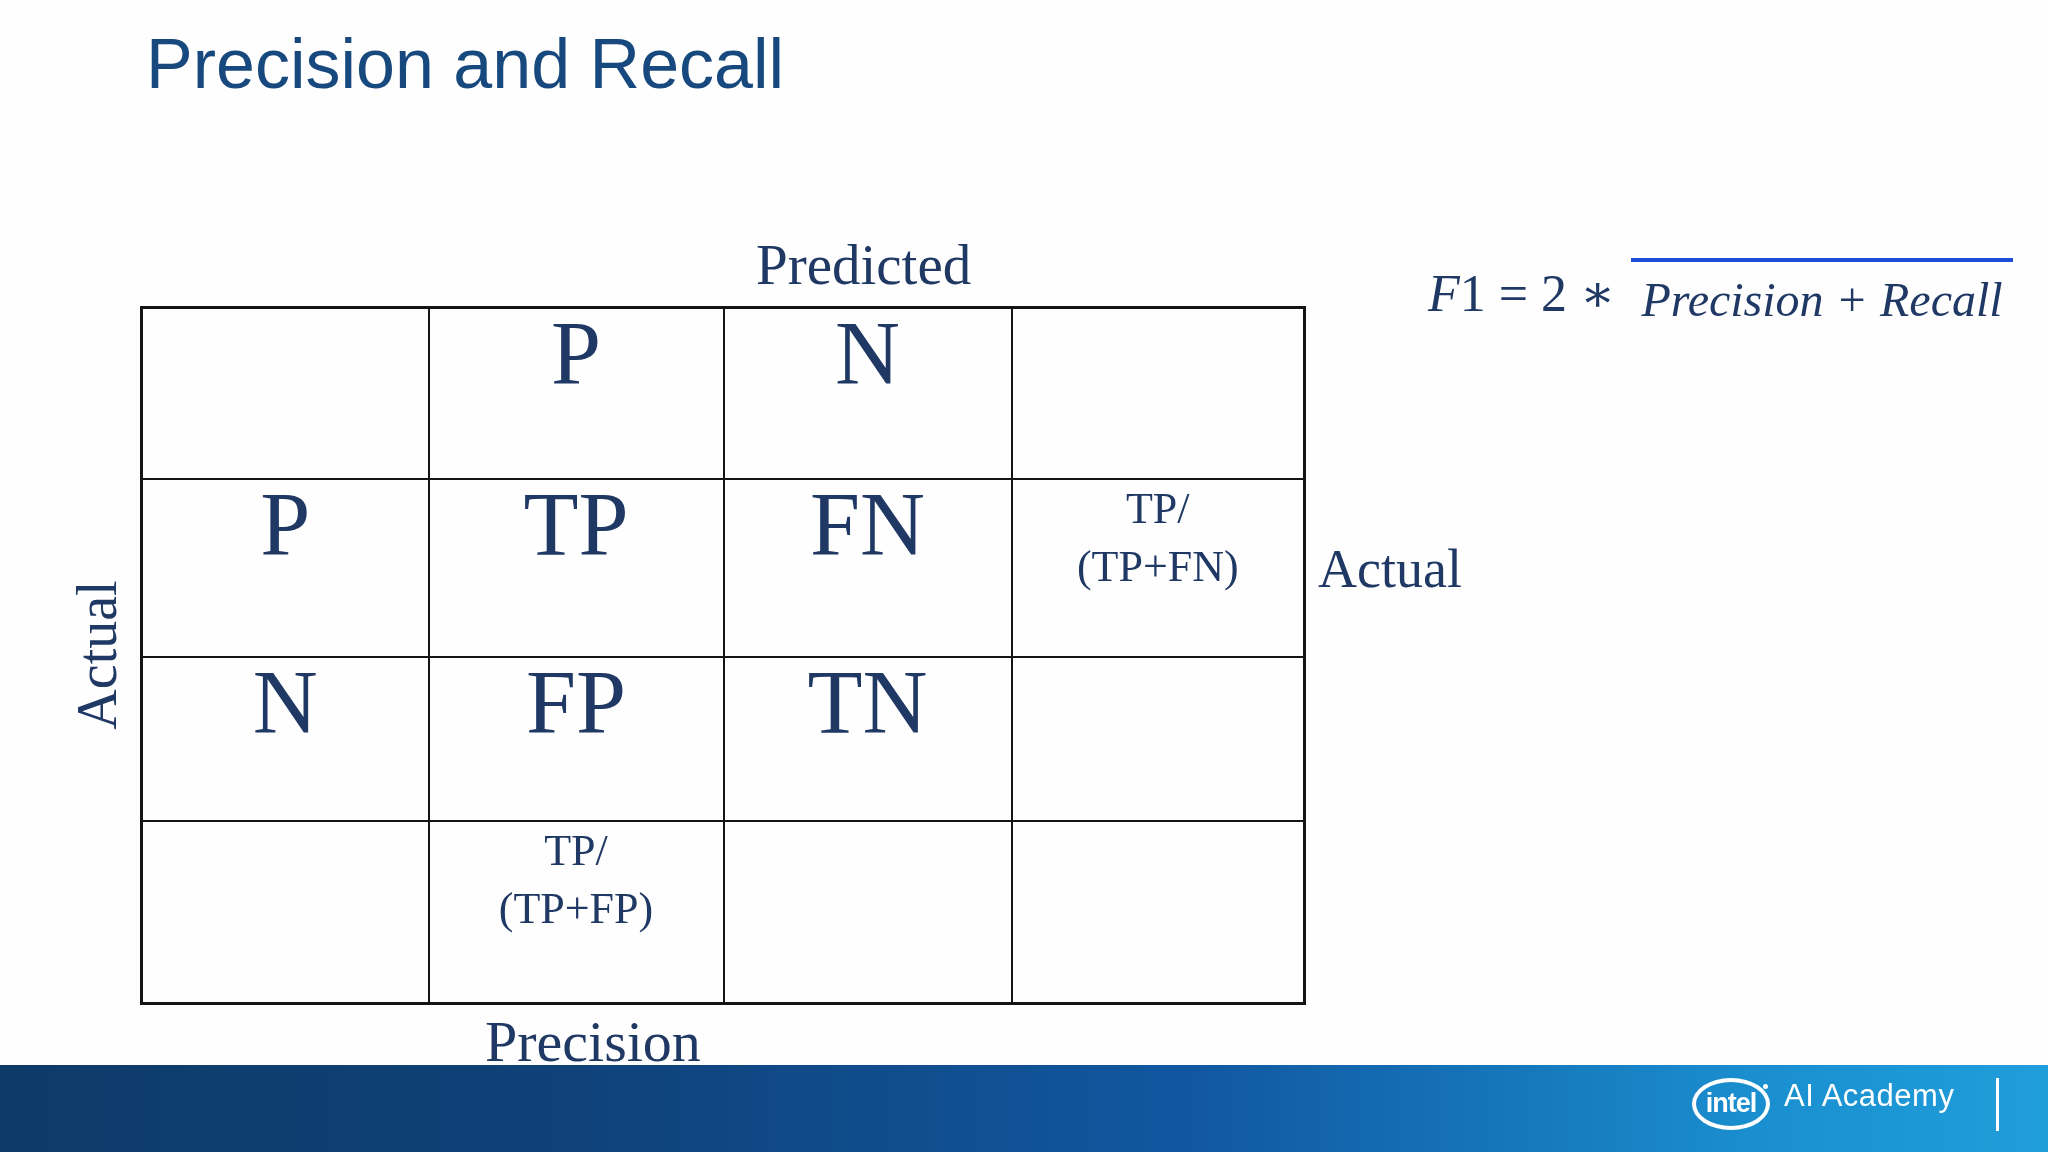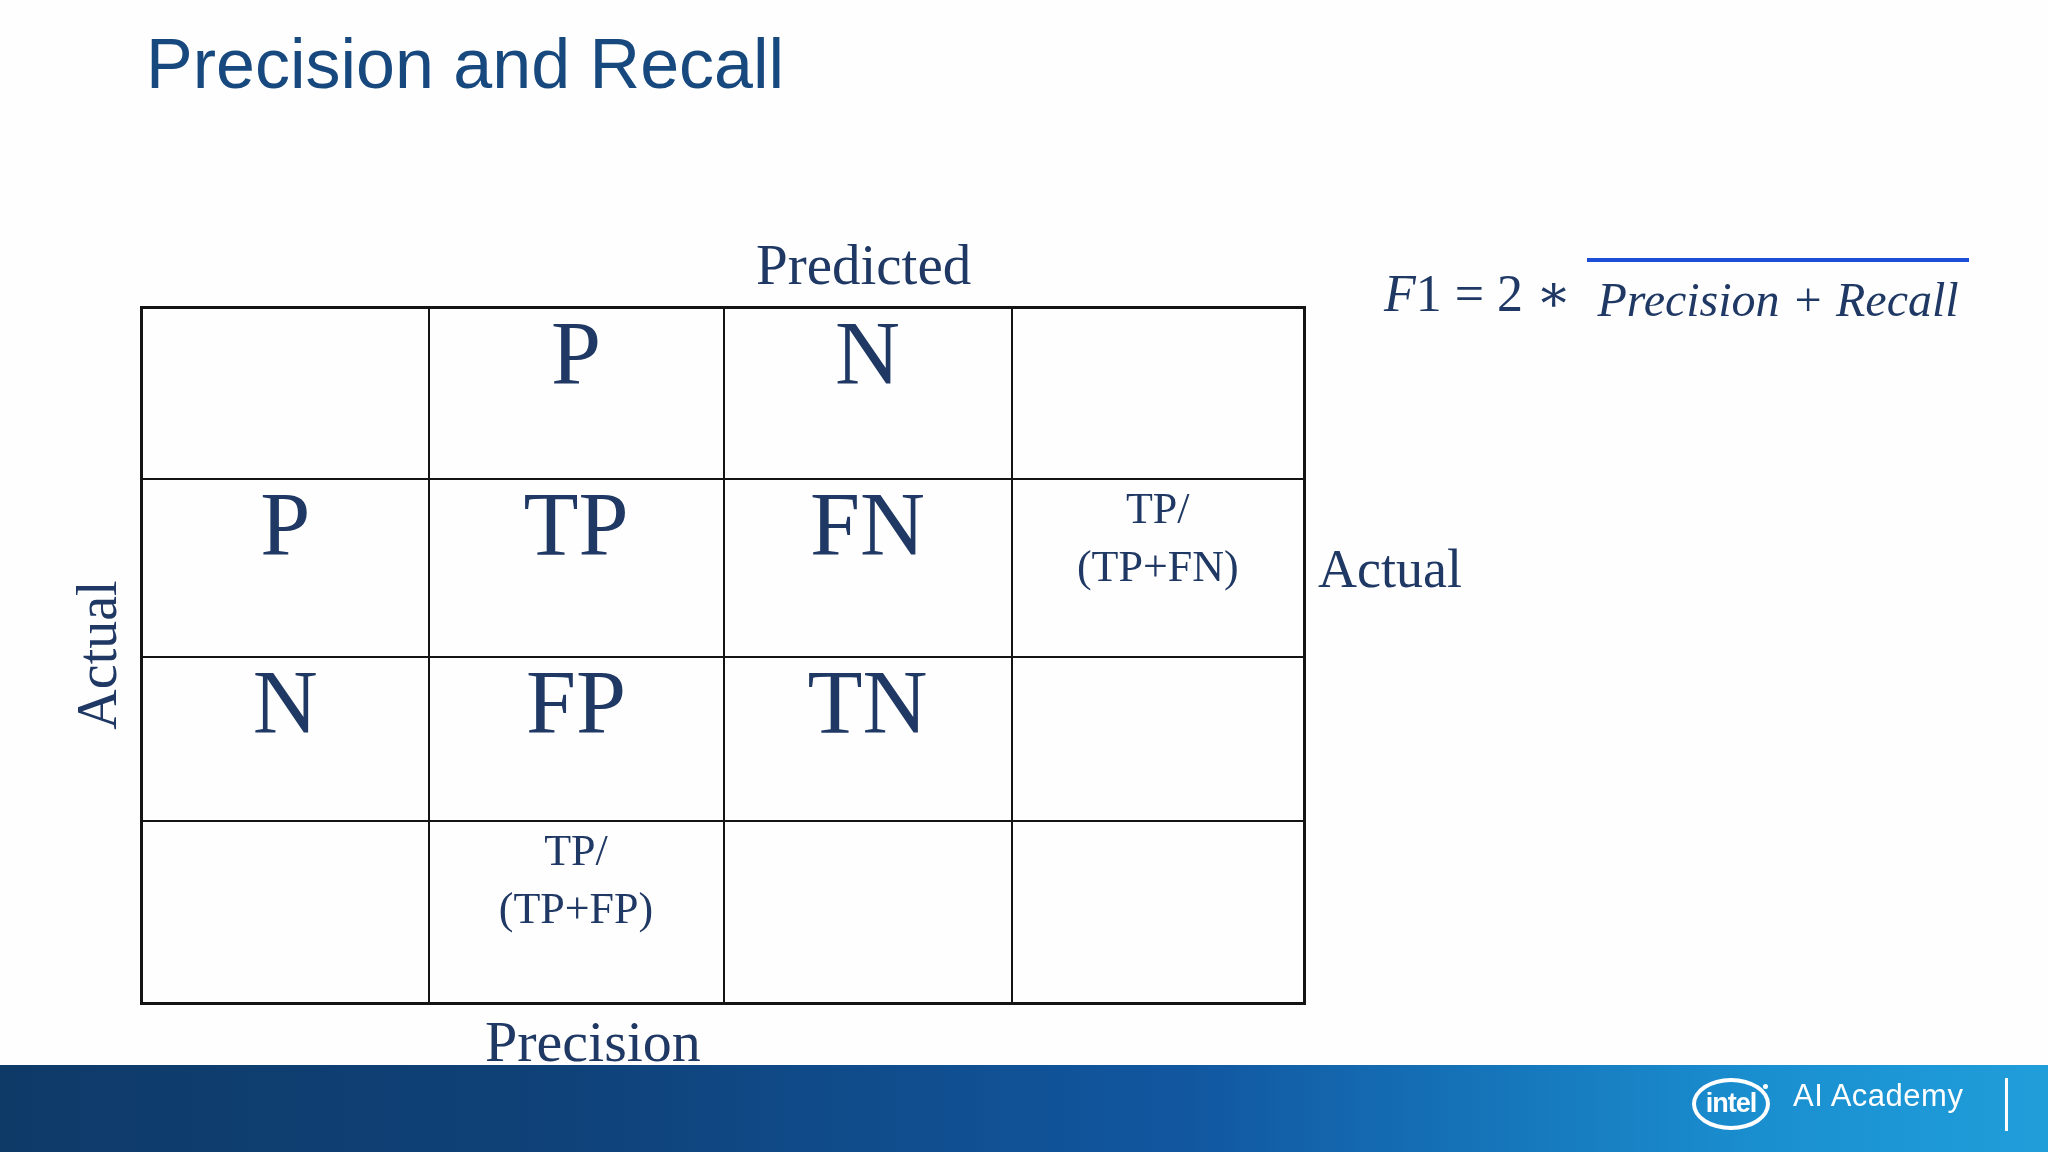--- a/index.html
+++ b/index.html
@@ -43,21 +43,21 @@
   }
   table.matrix tr:nth-child(1){height:171px;}
   table.matrix tr:nth-child(2){height:178px;}
   table.matrix tr:nth-child(3){height:164px;}
   table.matrix tr:nth-child(4){height:183px;}
   td.cell-letter{font-size:90px;padding-top:26px;line-height:1.0;}
   td.cell-formula{font-size:44px;padding-top:24px;line-height:1.32;white-space:pre-line;}
 
   
   .formula{
-    left:1384px;top:258px;
+    left:1428px;top:258px;
     display:flex;align-items:center;
     color:#1f3864;
   }
   .formula .lhs{
     font-size:52px;white-space:nowrap;margin-right:16px;
     font-style:normal;
   }
   .formula .lhs .var{font-style:italic;}
   .fraction{display:inline-block;text-align:center;font-style:italic;font-size:48px;}
   .fraction .num{padding:0 10px 8px 10px;white-space:nowrap;}
@@ -82,21 +82,21 @@
     font-family:"Liberation Sans","DejaVu Sans",sans-serif;
     font-weight:bold;font-size:27px;color:#ffffff;
     letter-spacing:-1px;line-height:1;padding-bottom:2px;
   }
   .intel-tm-dot{
     position:absolute;right:-2px;top:2px;width:5px;height:5px;border-radius:50%;
     background:#ffffff;
   }
   .academy-label{
     font-family:"Liberation Sans","DejaVu Sans",sans-serif;
-    font-size:31px;color:#ffffff;margin-left:23px;white-space:nowrap;
+    font-size:31px;color:#ffffff;margin-left:14px;white-space:nowrap;
     letter-spacing:0.5px;
   }
   .footer-divider{
     width:3px;height:53px;background:#ffffff;margin-left:42px;
   }
 </style>
 </head>
 <body>
 
 <div class="abs slide-title">Precision and Recall</div>

